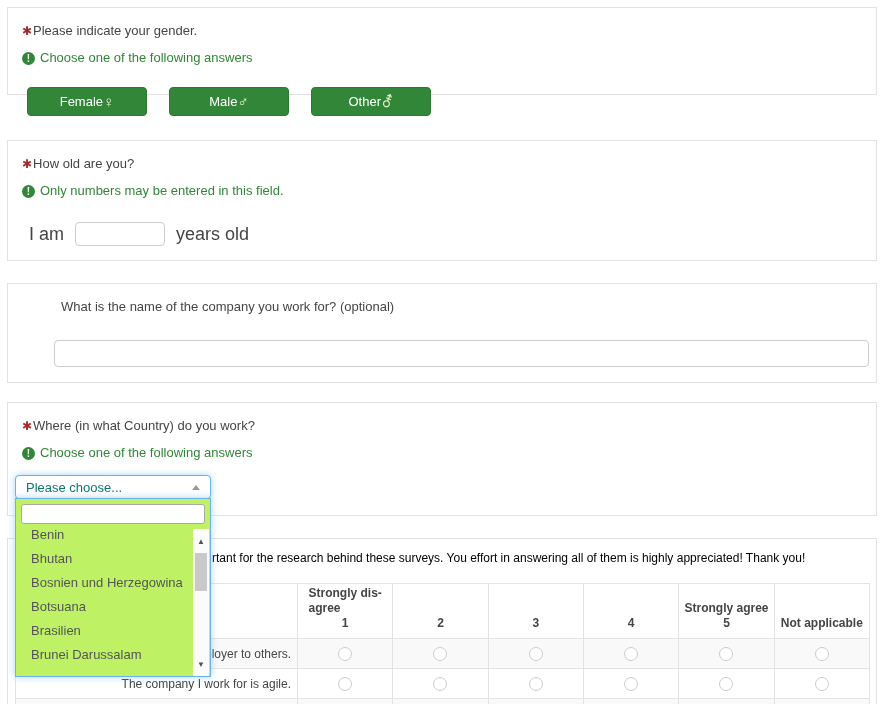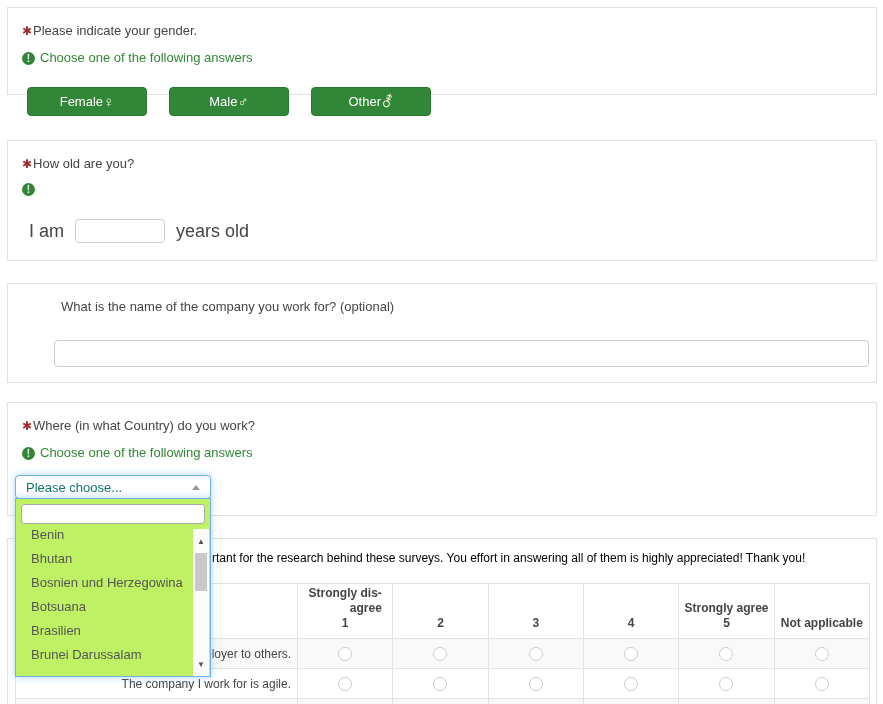--- a/index.html
+++ b/index.html
@@ -54,21 +54,21 @@
           line-height:14px; cursor:pointer; }
   .sbtn.up { top:6px; } .sbtn.down { bottom:4px; }
   .sthumb { position:absolute; left:2px; top:24px; width:12px; height:38px; background:#c9c9c9; cursor:pointer; }
 
   
   .intro { position:absolute; left:204px; top:11px; font-size:12px; line-height:16px; color:#000000; white-space:nowrap; }
   .mtable { position:absolute; left:7px; top:44px; width:855px; display:grid;
             grid-template-columns:282px repeat(6,1fr); border-top:1px solid #e3e3e3; border-left:1px solid #e3e3e3; }
   .cell { border-right:1px solid #e3e3e3; border-bottom:1px solid #e3e3e3; background:#fff; }
   .hcell { height:55px; display:flex; flex-direction:column; justify-content:flex-end; align-items:center;
-           text-align:right; font-weight:bold; font-size:12px; line-height:15px; padding-bottom:7px; }
+           text-align:left; font-weight:bold; font-size:12px; line-height:15px; padding-bottom:7px; }
   .hlabel { white-space:pre-line; }
   .rlabel { height:30px; display:flex; align-items:center; justify-content:flex-end; padding-right:6px;
             font-size:12px; }
   .rcell { height:30px; display:flex; align-items:center; justify-content:center; }
   .odd  { background:#f9f9f9; }
   .radio { width:14px; height:14px; border-radius:50%; border:1px solid #ccc; background:#fff; cursor:pointer; }
 </style>
 </head>
 <body>
 
@@ -93,20 +93,21 @@
           <span>Other</span>
           <span class="gsym">⚦</span>
         </button>
     </div>
   </section>
 
   <section class="panel" id="p-age">
     <div class="qtitle"><span class="req">✱</span><span>How old are you?</span></div>
     <div class="hint">
         <span class="hint-icon">!</span>
+        <span>Only numbers may be entered in this field.</span>
       </div>
     <div class="age-row">
       <span>I am</span>
       <input class="age-input" type="text" value="" style="">
       <span>years old</span>
     </div>
   </section>
 
   <section class="panel" id="p-company">
     <div class="qtitle"><span>What is the name of the company you work for? (optional)</span></div>

